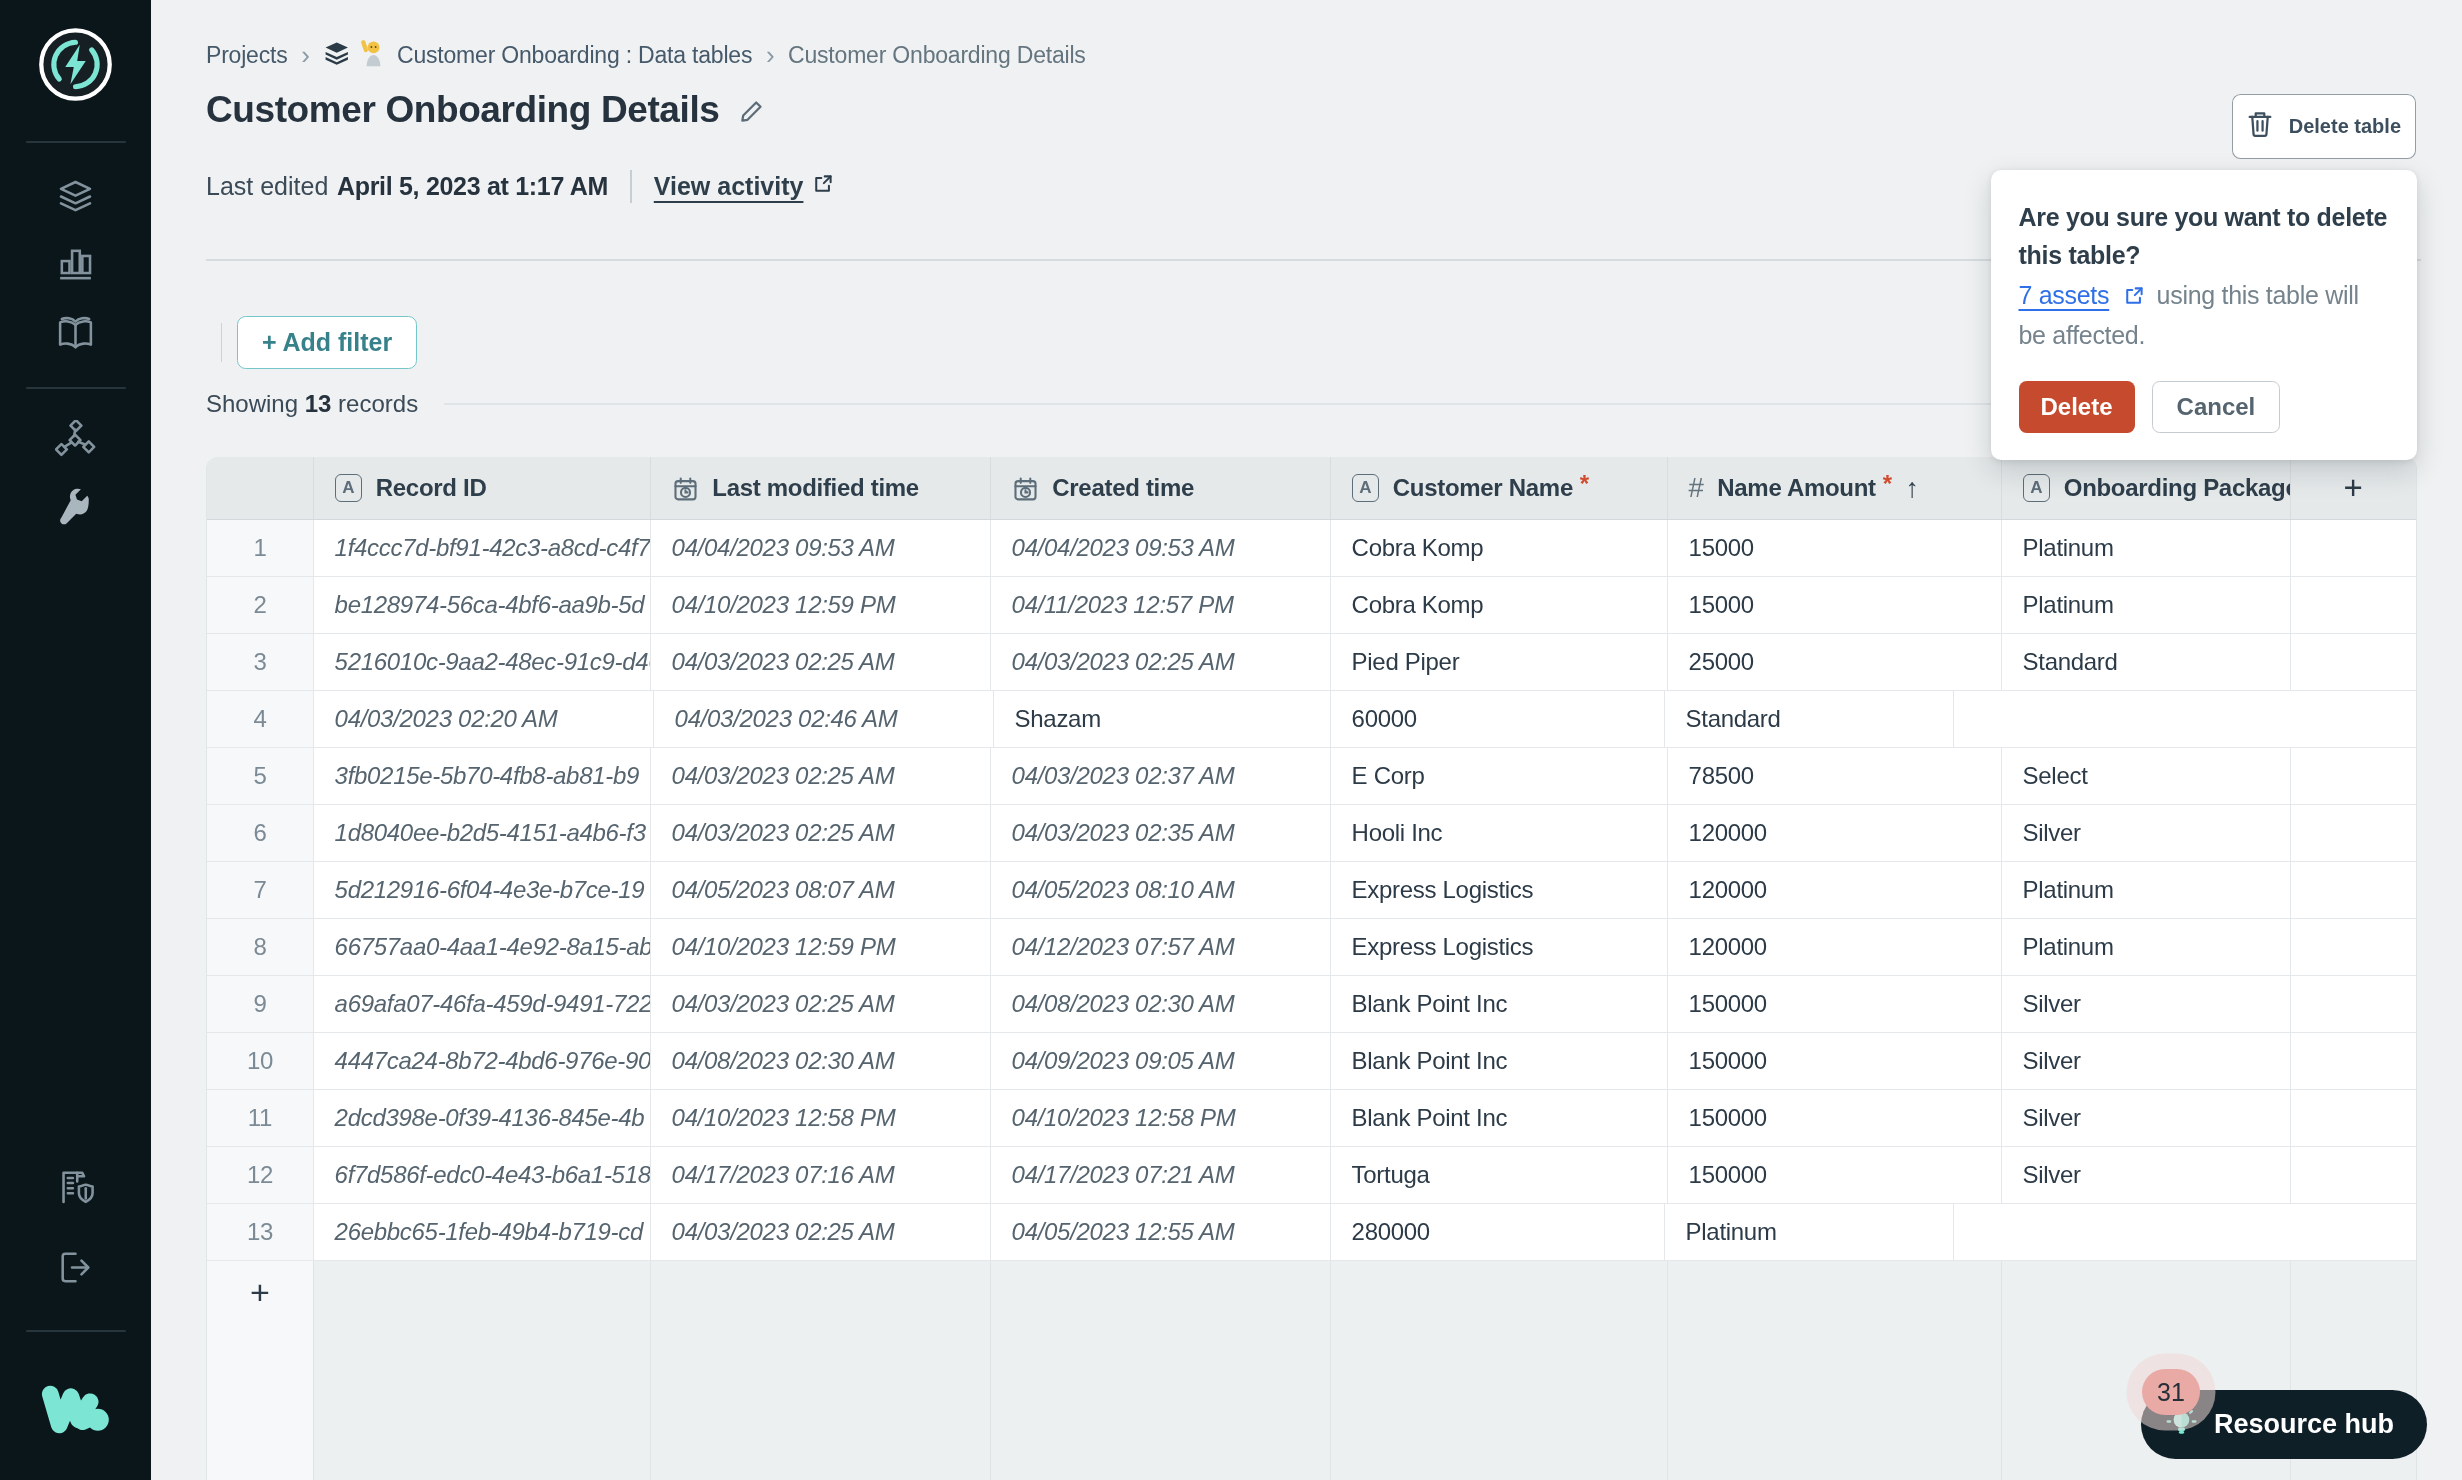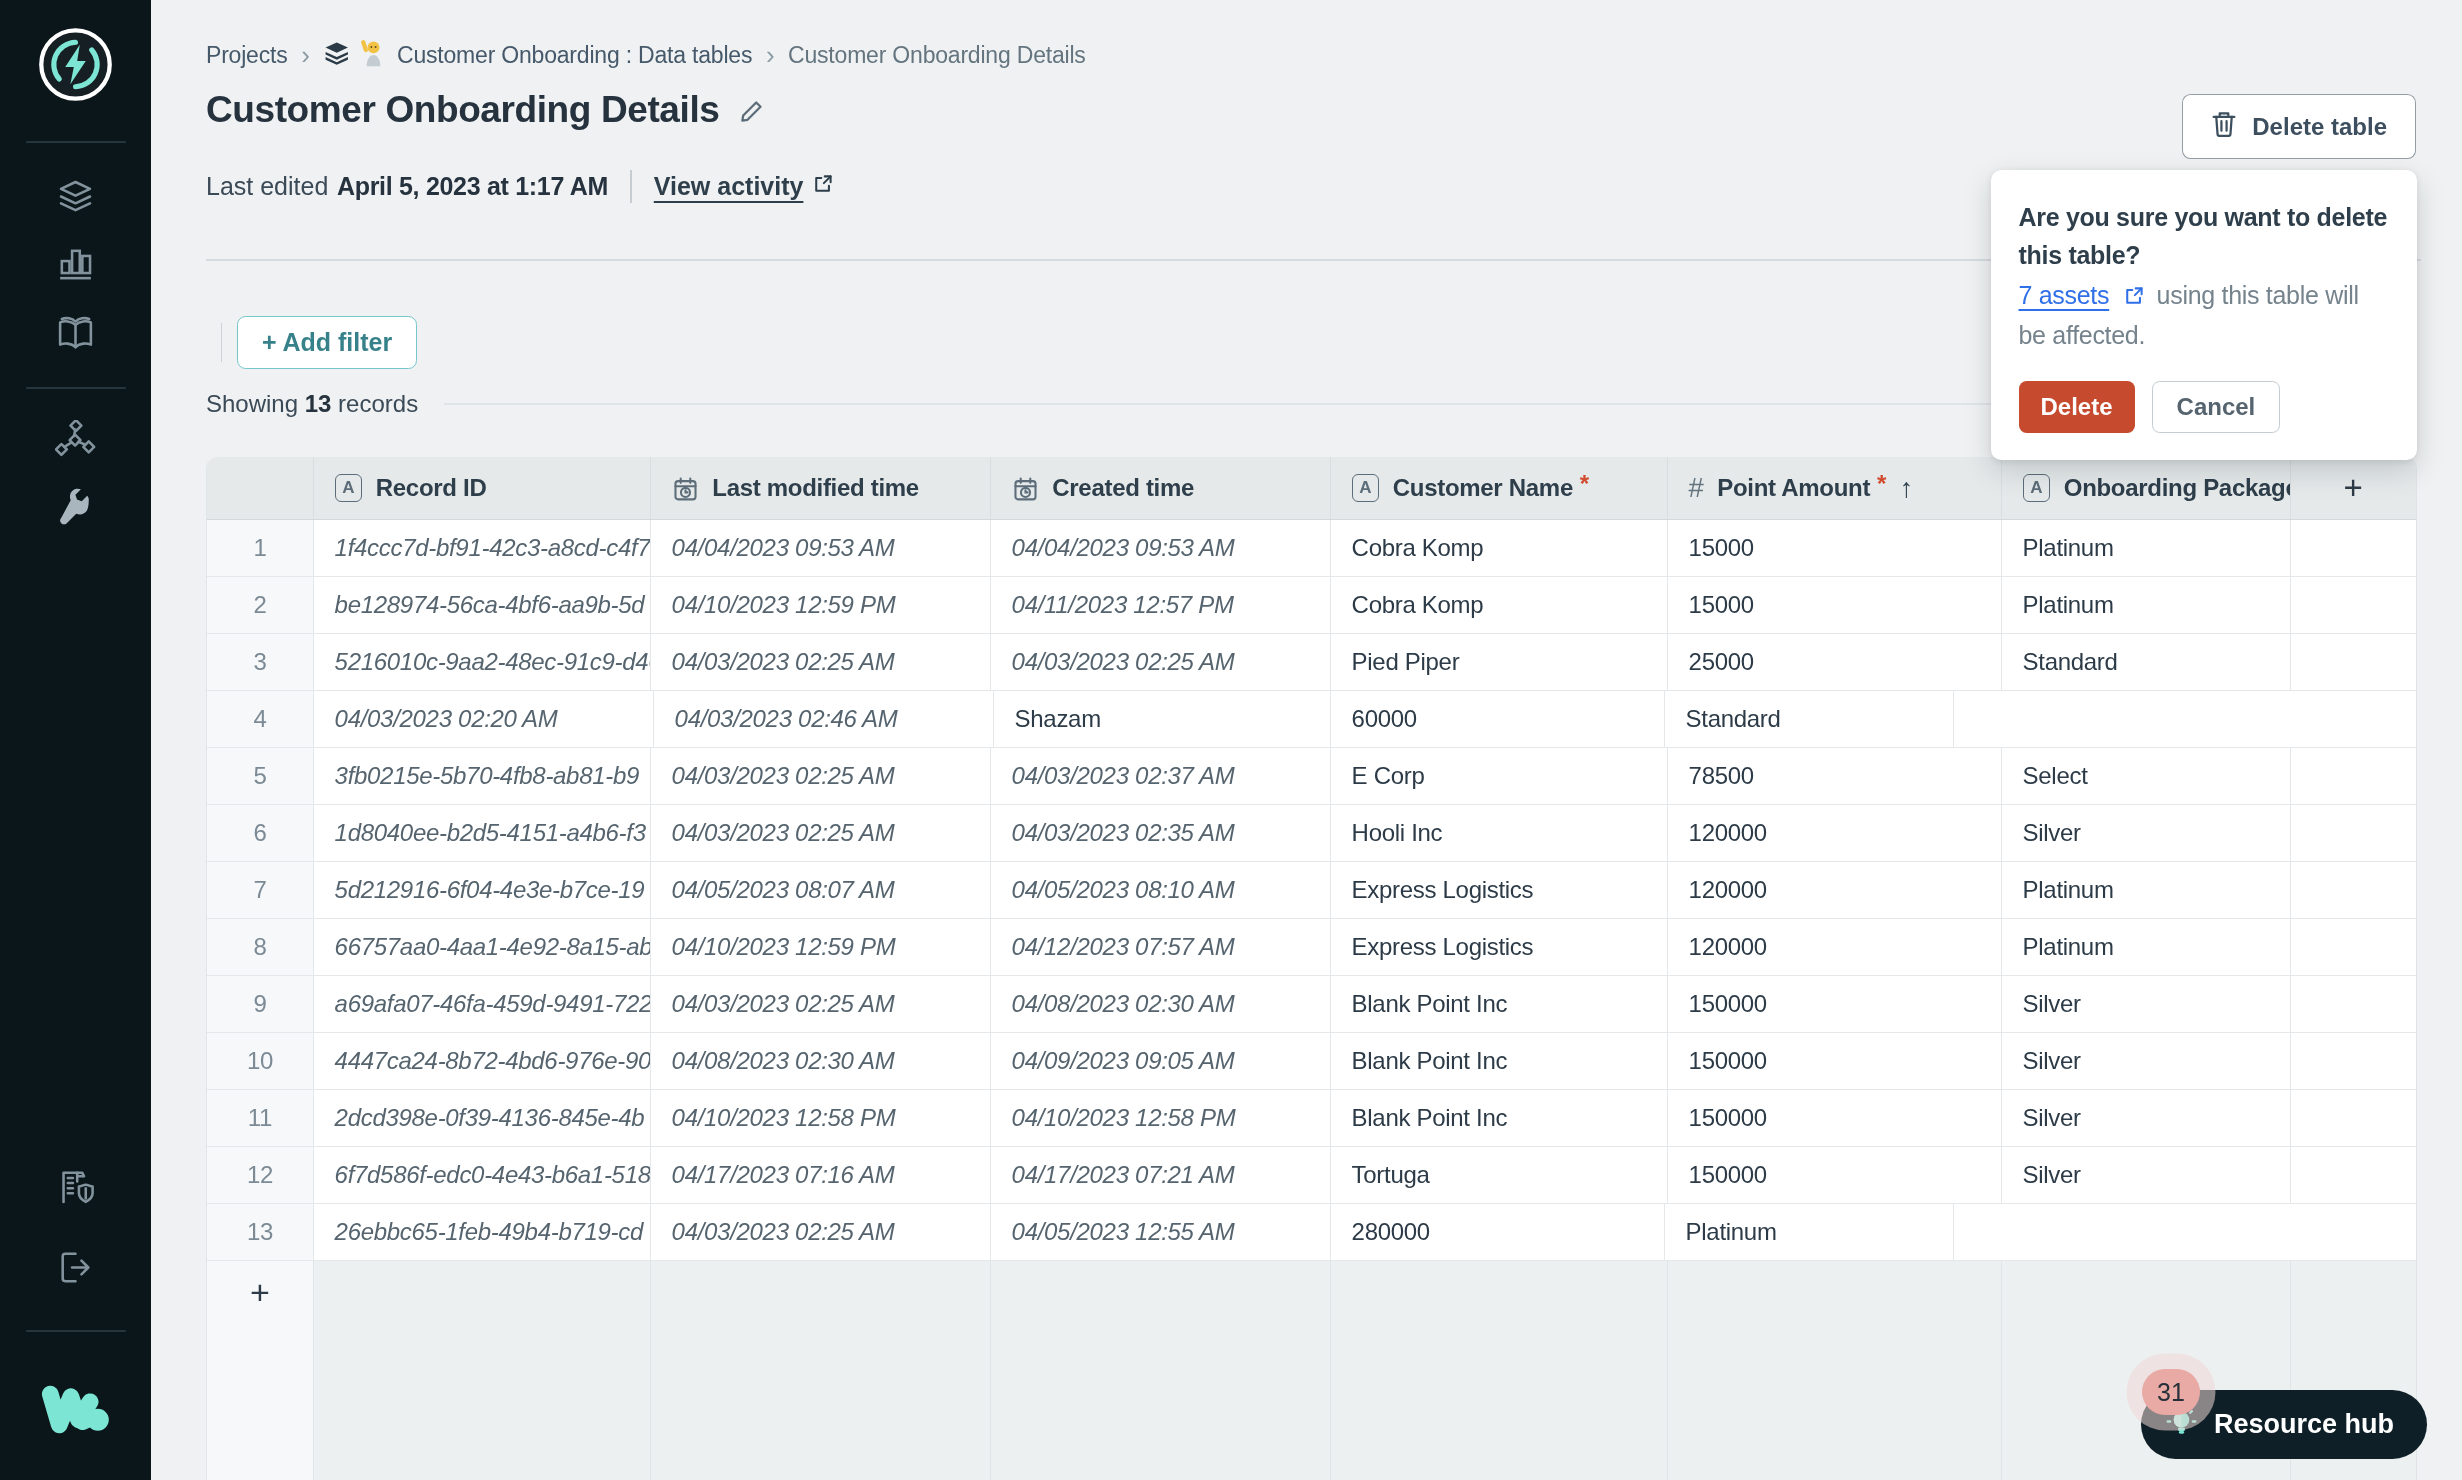--- a/index.html
+++ b/index.html
@@ -115,22 +115,22 @@
   .filler .fcell:last-child { border-right: none; }
   .filler .fcell.rownum {
     background: #f6f8f9; display: flex; justify-content: center; align-items: flex-start;
     padding-top: 12px; font-size: 34px; color: #2c3b47; cursor: pointer;
   }
 
   
   .delete-table-btn {
     position: absolute; right: 46px; top: 94px; height: 65px;
     background: #fff; border: 1.7px solid #43556375; border-radius: 8.6px;
-    display: flex; align-items: center; gap: 15.5px; padding: 0 28px;
-    font-size: 24px; font-weight: bold; color: #3d4f5e; cursor: pointer; z-index: 20;
+    display: flex; align-items: center; gap: 15.5px; padding: 0 14px;
+    font-size: 20px; font-weight: bold; color: #3d4f5e; cursor: pointer; z-index: 20;
     border-color: #49596696;
     font-family: "Liberation Sans", sans-serif;
   }
   .popover {
     position: absolute; right: 45px; top: 170px; width: 426px;
     background: #fff; border-radius: 10.3px; padding: 29px 27.5px 27.5px 27.5px;
     box-shadow: 0 10.3px 29px rgba(18, 30, 40, 0.16), 0 1.7px 6.9px rgba(18,30,40,0.08);
     z-index: 25;
   }
   .popover-title { font-size: 25px; font-weight: bold; color: #2e3e4b; line-height: 1.5; letter-spacing: -0.3px; }
@@ -421,21 +421,21 @@
             <span class="ficon">
               <span class="ficon-text">A</span>
             </span>
             <span>Customer Name</span>
             <span class="req-star">*</span>
           </div>
           <div class="th" style="width: 334px; flex: 0 0 auto;">
             <span class="ficon">
               <span class="ficon-num">#</span>
             </span>
-            <span>Point Amount</span>
+            <span>Name Amount</span>
             <span class="req-star">*</span>
             <span class="sort-arrow">↑</span>
           </div>
           <div class="th" style="width: 289px; flex: 0 0 auto;">
             <span class="ficon">
               <span class="ficon-text">A</span>
             </span>
             <span>Onboarding Package</span>
           </div>
           <div class="th" style="width: 124px; flex: 0 0 auto;">

